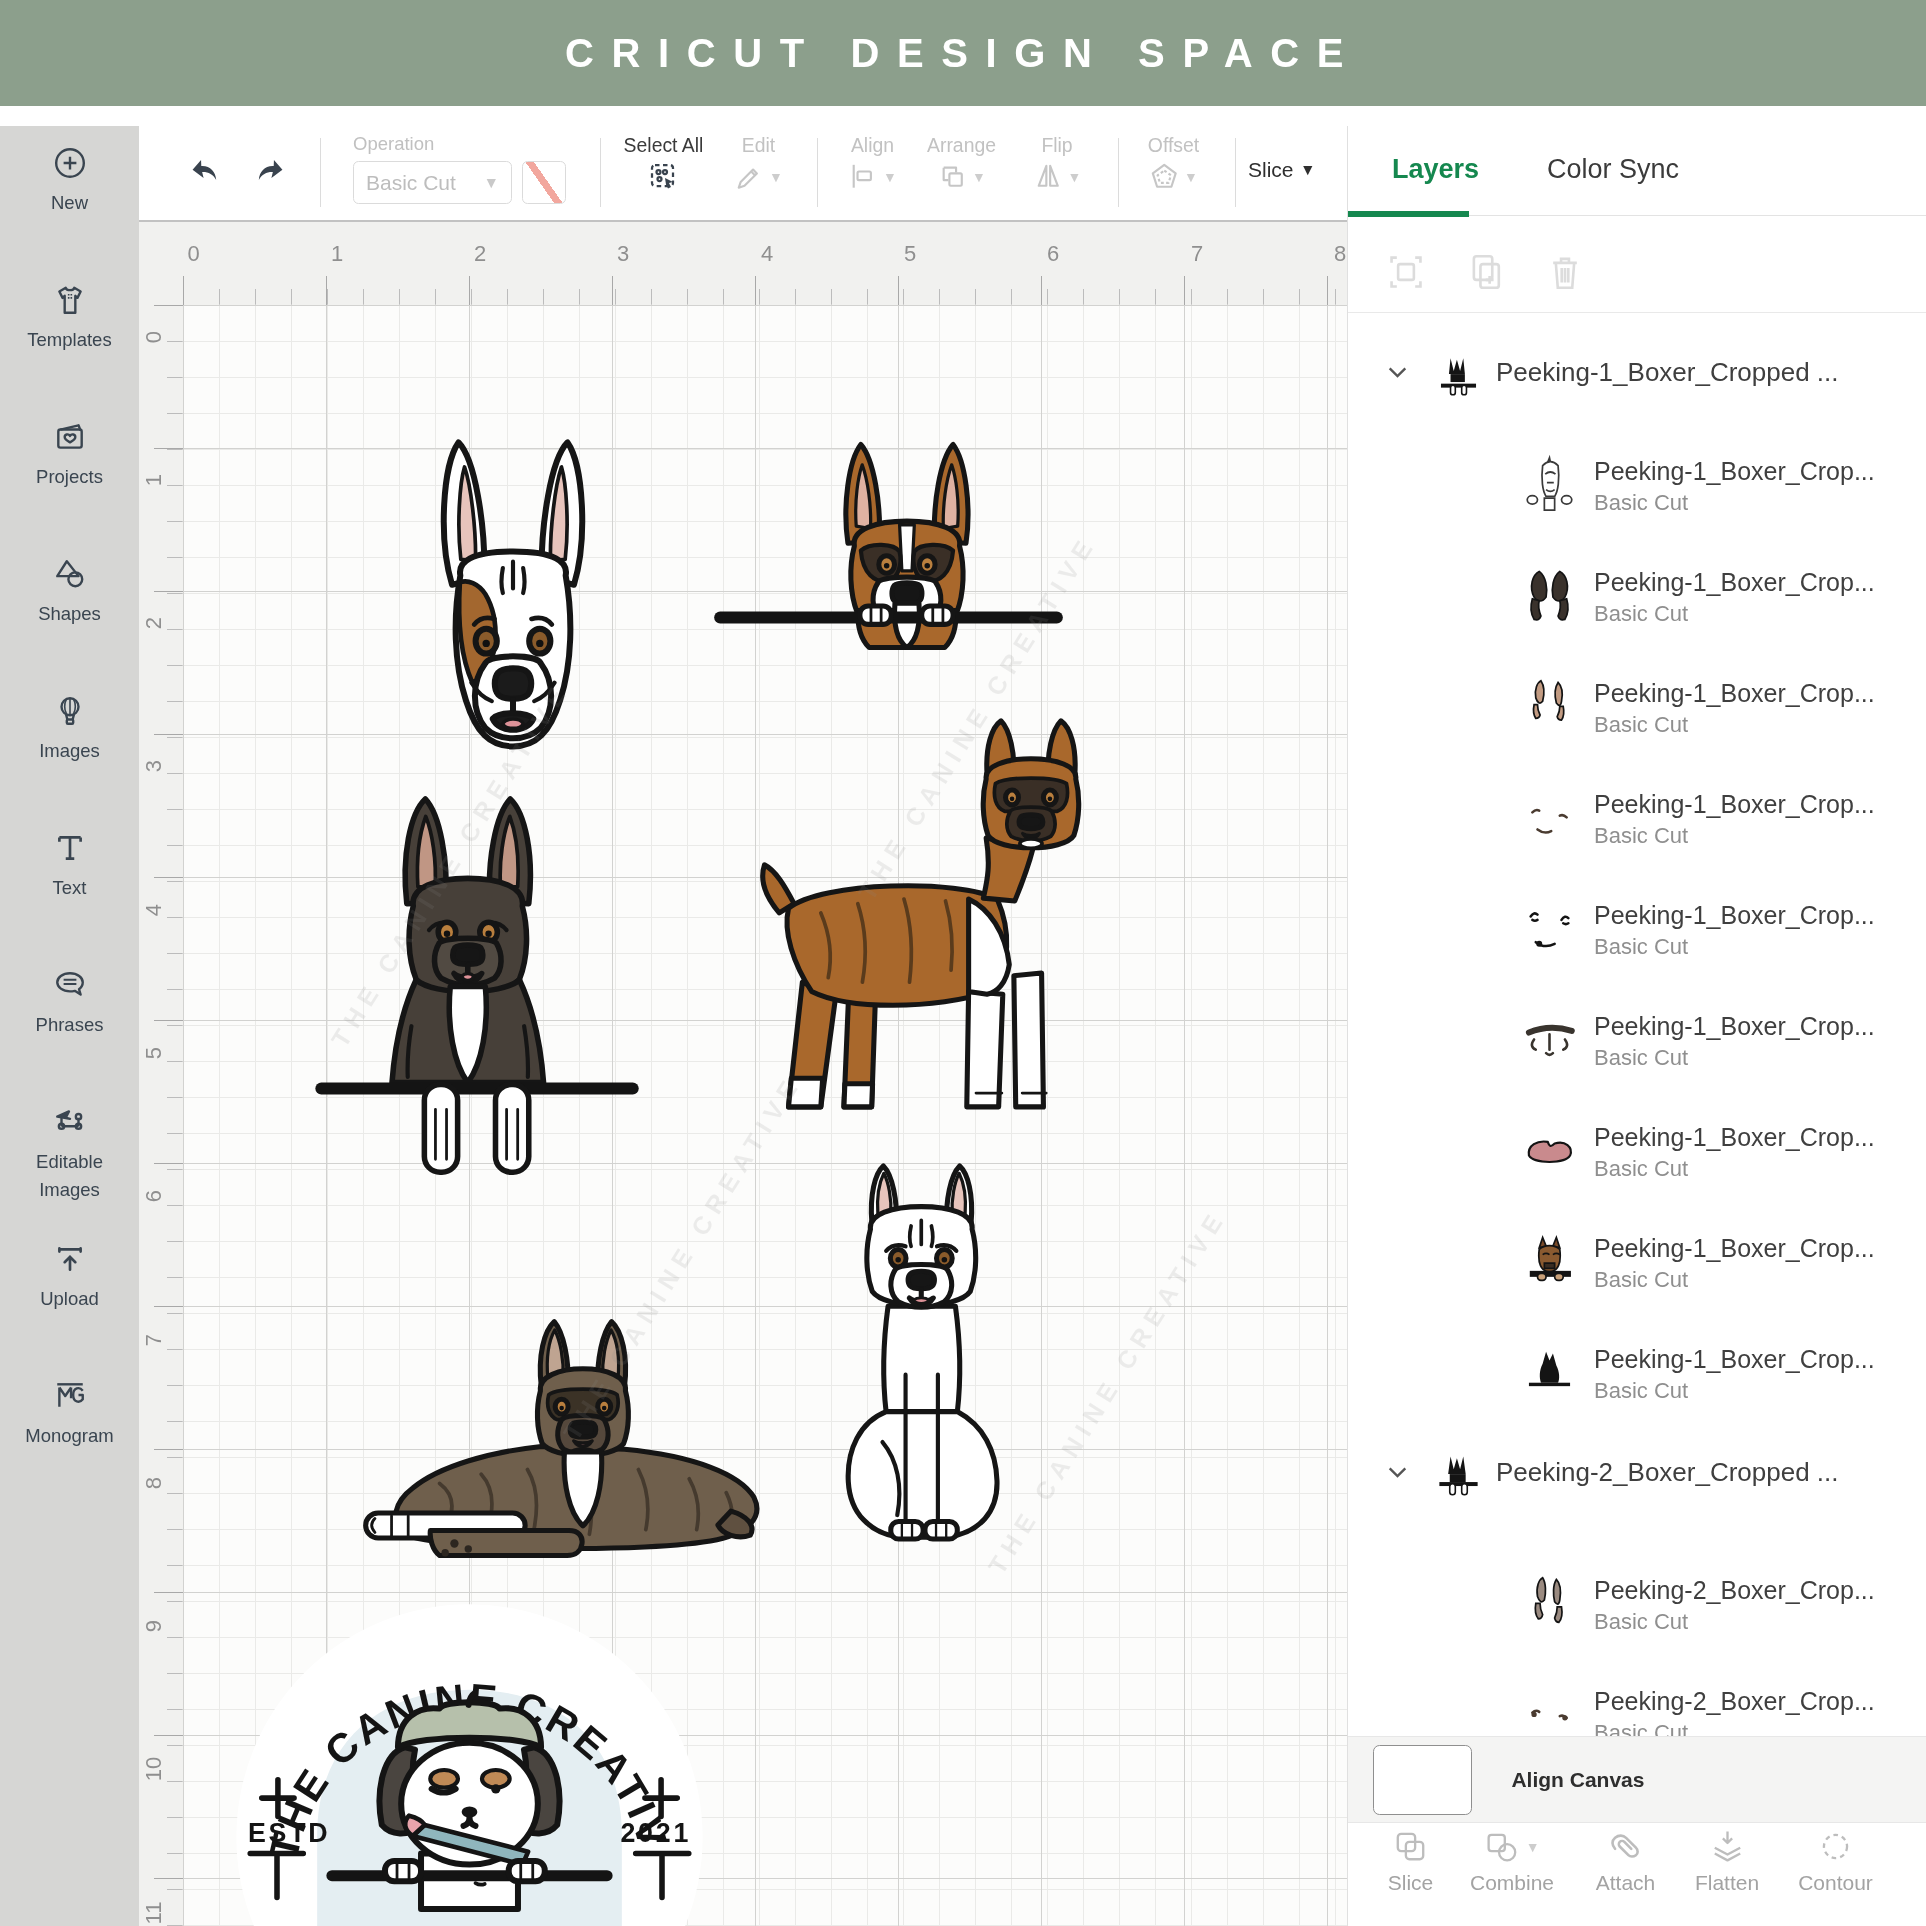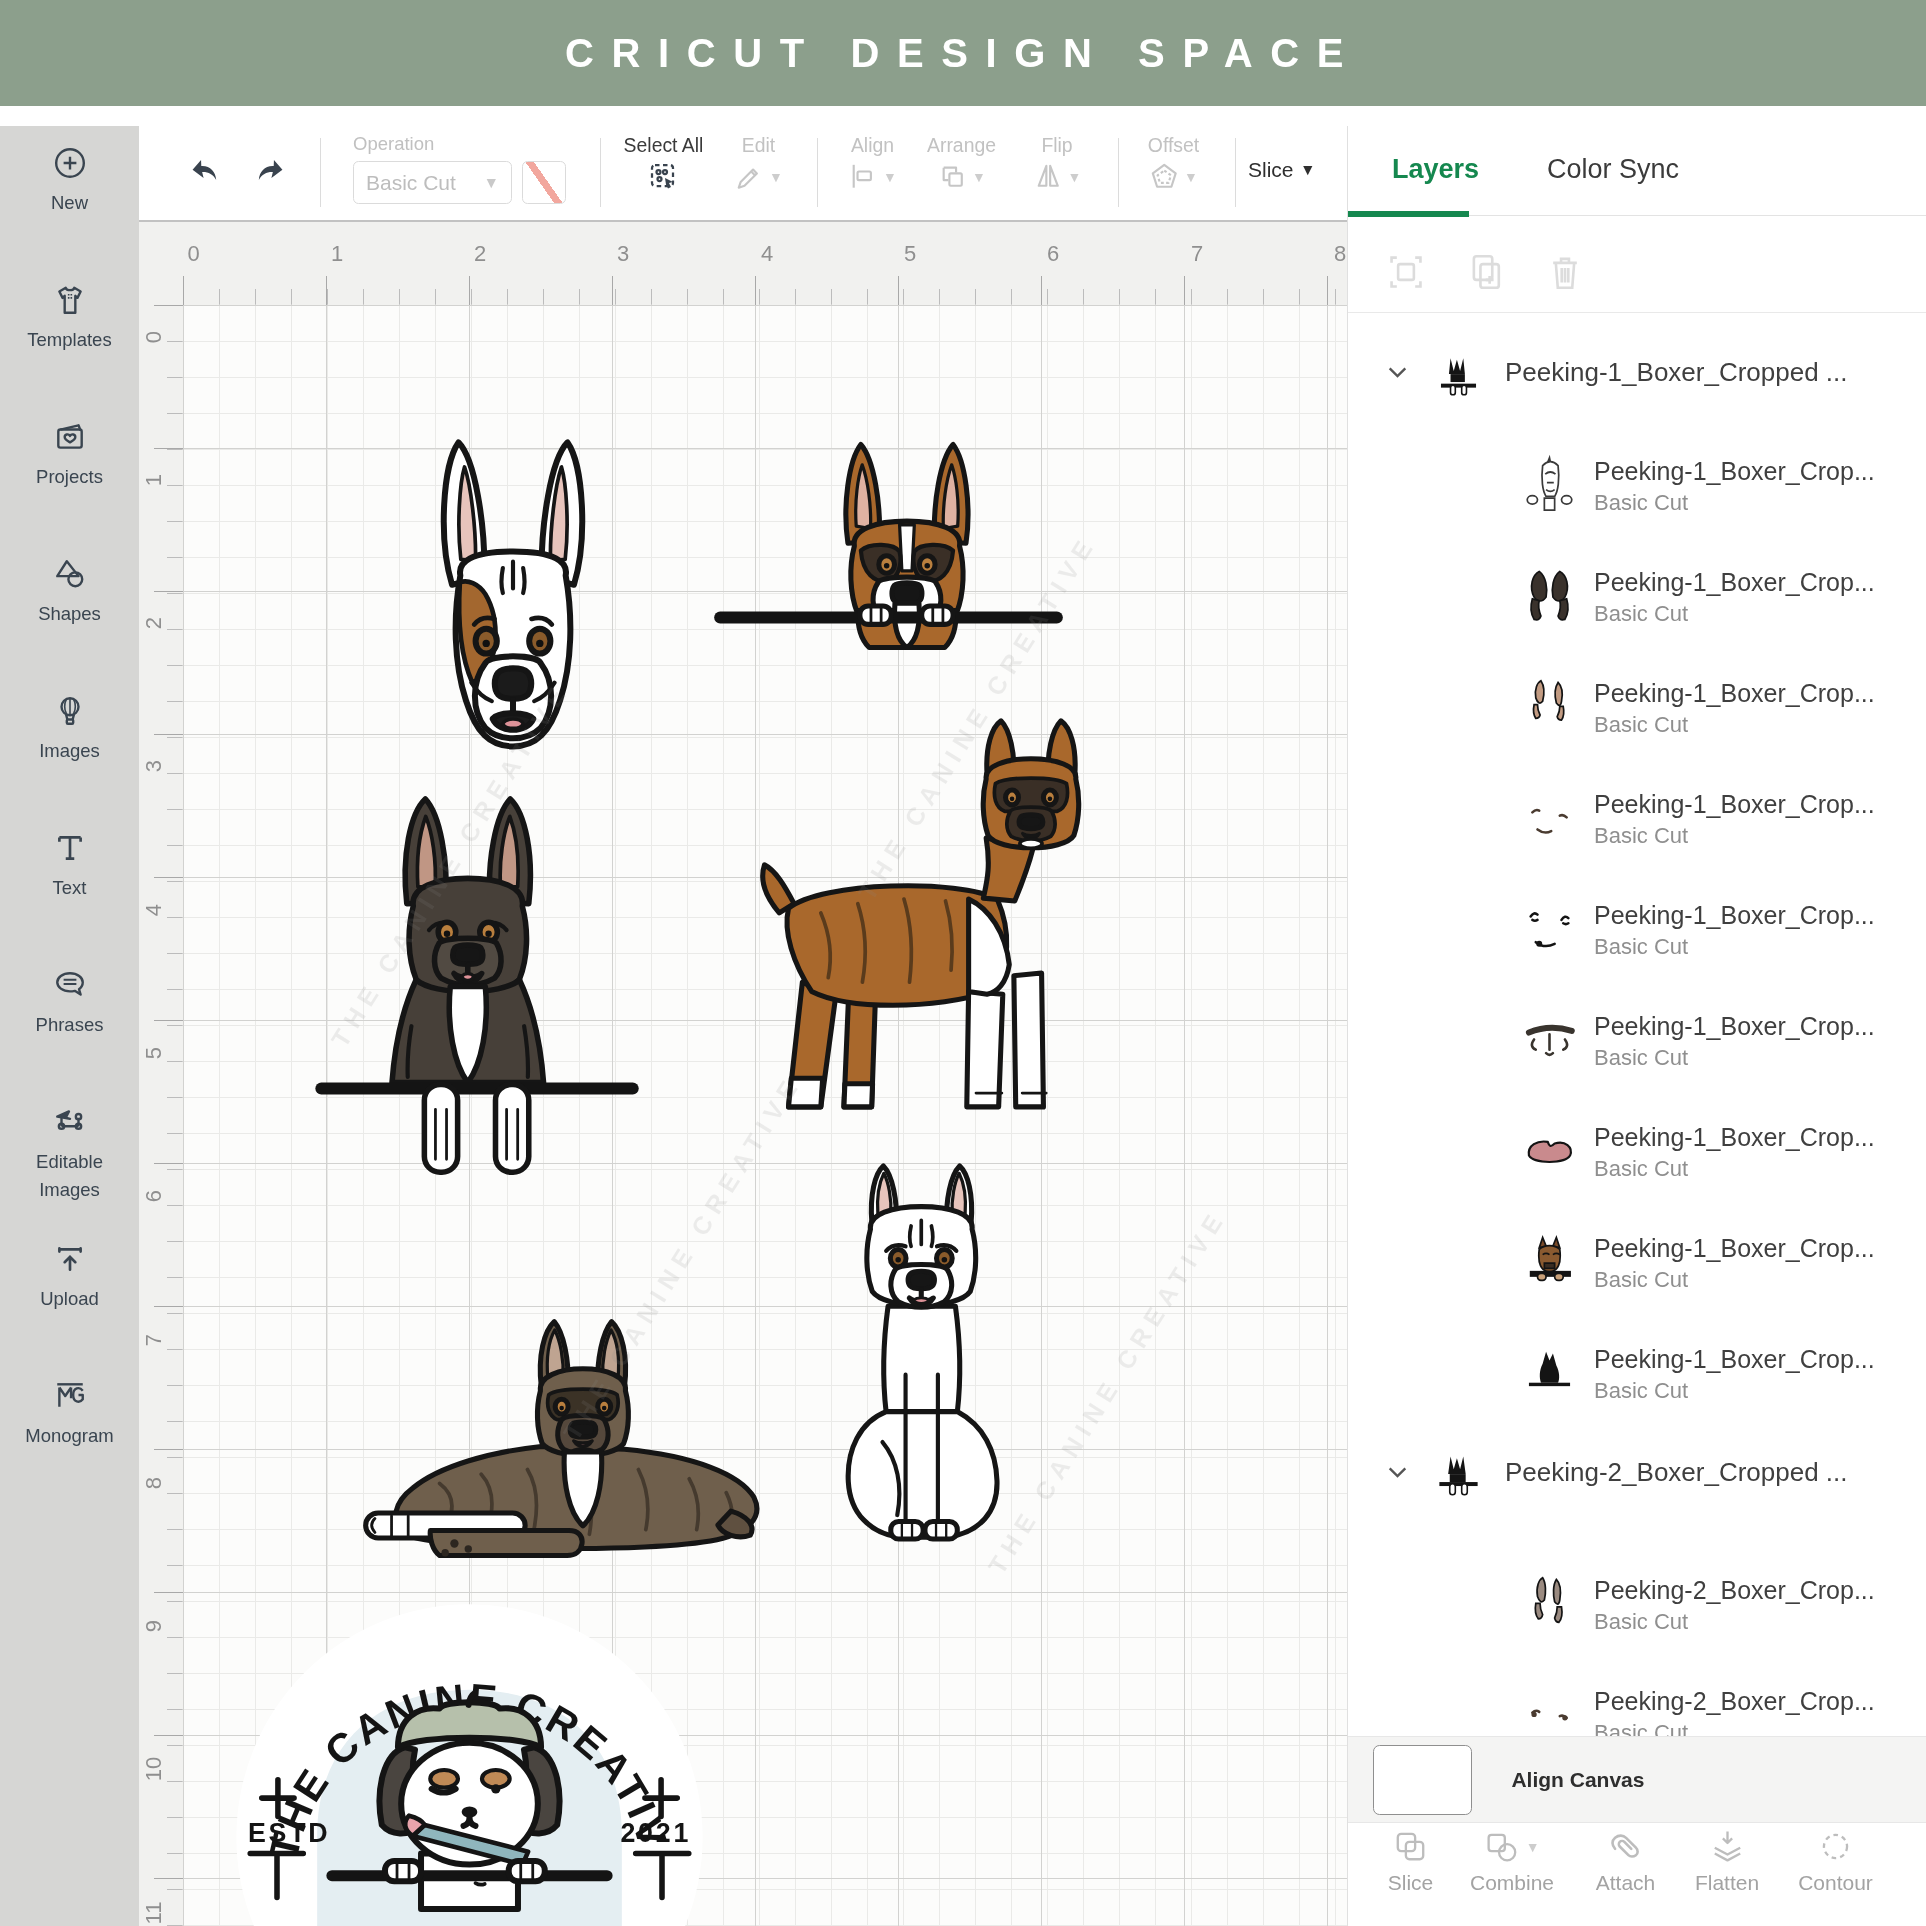--- a/index.html
+++ b/index.html
@@ -64,21 +64,21 @@
     border-left:1.4px solid #E0E0E0;}
   .tabs{position:absolute;left:0;top:0;right:0;height:90px;border-bottom:1.4px solid #E3E3E3;}
   .tab{position:absolute;top:28px;font-size:27px;}
   .tab-underline{position:absolute;left:0;top:85px;width:121px;height:5.5px;background:#15884F;}
   .panel-actions{position:absolute;top:113px;left:0;right:0;height:74px;border-bottom:1.4px solid #E9E9E9;}
   .pa{position:absolute;top:11.6px}
   .rows{position:absolute;left:0;top:186px;right:0;height:1424px;overflow:hidden;}
   .g-row{position:absolute;left:0;right:0;height:106px;display:flex;align-items:center;}
   .g-chev{margin-left:37px;width:32px}
   .g-thumb{width:55px;height:55px;margin-left:14px;display:flex;align-items:center;justify-content:center}
-  .g-lbl{margin-left:19px;font-size:26px;color:#3F3F3F}
+  .g-lbl{margin-left:10px;font-size:26px;color:#3F3F3F}
   .c-row{position:absolute;left:0;right:0;height:111px;display:flex;align-items:center;}
   .c-thumb{width:60px;height:69px;margin-left:171px;display:flex;align-items:center;justify-content:center}
   .c-text{margin-left:15px;display:flex;flex-direction:column;gap:4.6px}
   .c-title{font-size:25px;color:#3F3F3F}
   .c-sub{font-size:22px;color:#8F8F8F}
   .blank-row{position:absolute;left:0;right:0;top:1610px;height:87px;background:#F4F4F3;
     border-top:1.4px solid #E7E7E7;border-bottom:1.4px solid #E7E7E7;display:flex;align-items:center;}
   .blank-swatch{width:99px;height:70px;margin-left:25.4px;background:#fff;border:1.8px solid #8F8F8F;border-radius:6.5px;}
   .blank-lbl{margin-left:39px;font-size:21px;font-weight:700;color:#2E2E2E}
   .bottombar{position:absolute;left:0;right:0;top:1697px;height:103px;background:#fff;}

